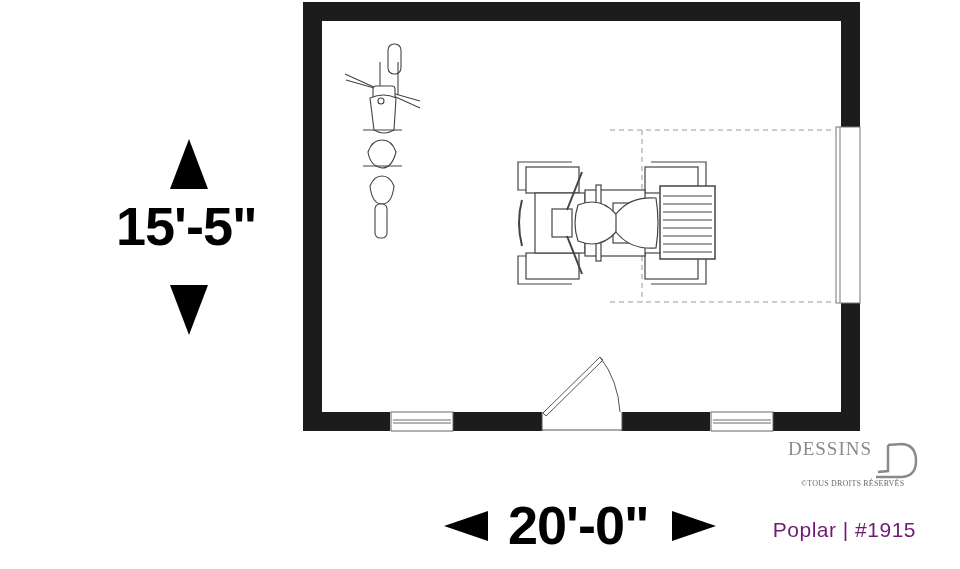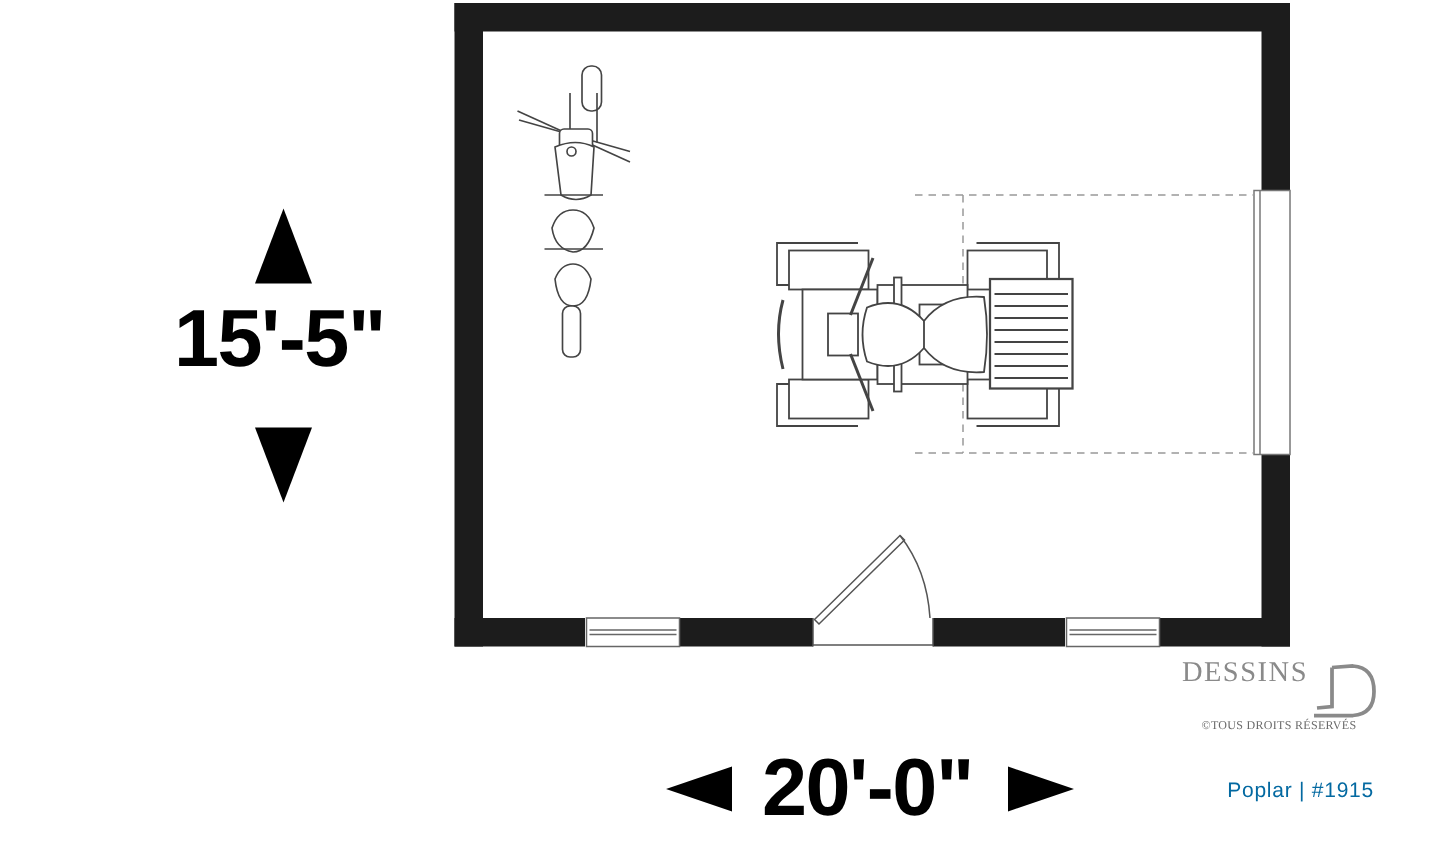--- a/index.html
+++ b/index.html
@@ -11,21 +11,21 @@
   .arrow { position: absolute; width: 0; height: 0; }
   #arrow-up { left: 170px; top: 139px; border-left: 19px solid transparent; border-right: 19px solid transparent; border-bottom: 50px solid #000; }
   #arrow-down { left: 170px; top: 285px; border-left: 19px solid transparent; border-right: 19px solid transparent; border-top: 50px solid #000; }
   #arrow-left { left: 444px; top: 511px; border-top: 15px solid transparent; border-bottom: 15px solid transparent; border-right: 44px solid #000; }
   #arrow-right { left: 672px; top: 511px; border-top: 15px solid transparent; border-bottom: 15px solid transparent; border-left: 44px solid #000; }
   .logo { position: absolute; left: 752px; top: 439px; width: 170px; height: 80px; font-family: Liberation Serif, serif; }
   .logo-line1 { position: absolute; right: 50px; top: 0; font-size: 19px; color: #8a8a8a; letter-spacing: 1px; line-height: 20px; }
   .logo-line2 { position: absolute; right: 50px; top: 18px; font-size: 19px; color: #8a8a8a; letter-spacing: 0px; line-height: 20px; }
   .logo-copy { position: absolute; left: 4px; top: 40px; font-size: 8px; color: #6a6a6a; line-height: 10px; letter-spacing: 0.2px; margin-left: 45px; }
   .logo-mark { position: absolute; left: 122px; top: 2px; width: 46px; height: 38px; }
-  .plan-name { position: absolute; right: 44px; top: 518px; font-size: 14px; color: #0369a1; letter-spacing: 0.5px; }
+  .plan-name { position: absolute; right: 44px; top: 518px; font-size: 21px; color: #701a75; letter-spacing: 0.5px; }
 </style>
 </head>
 <body>
 
 <svg class="plan" viewBox="0 0 960 569" xmlns="http://www.w3.org/2000/svg">
 
   <g fill="#1c1c1c">
     <rect x="303" y="2" width="557" height="19"></rect>
     <rect x="303" y="2" width="19" height="429"></rect>
     <rect x="841" y="2" width="19" height="125"></rect>

